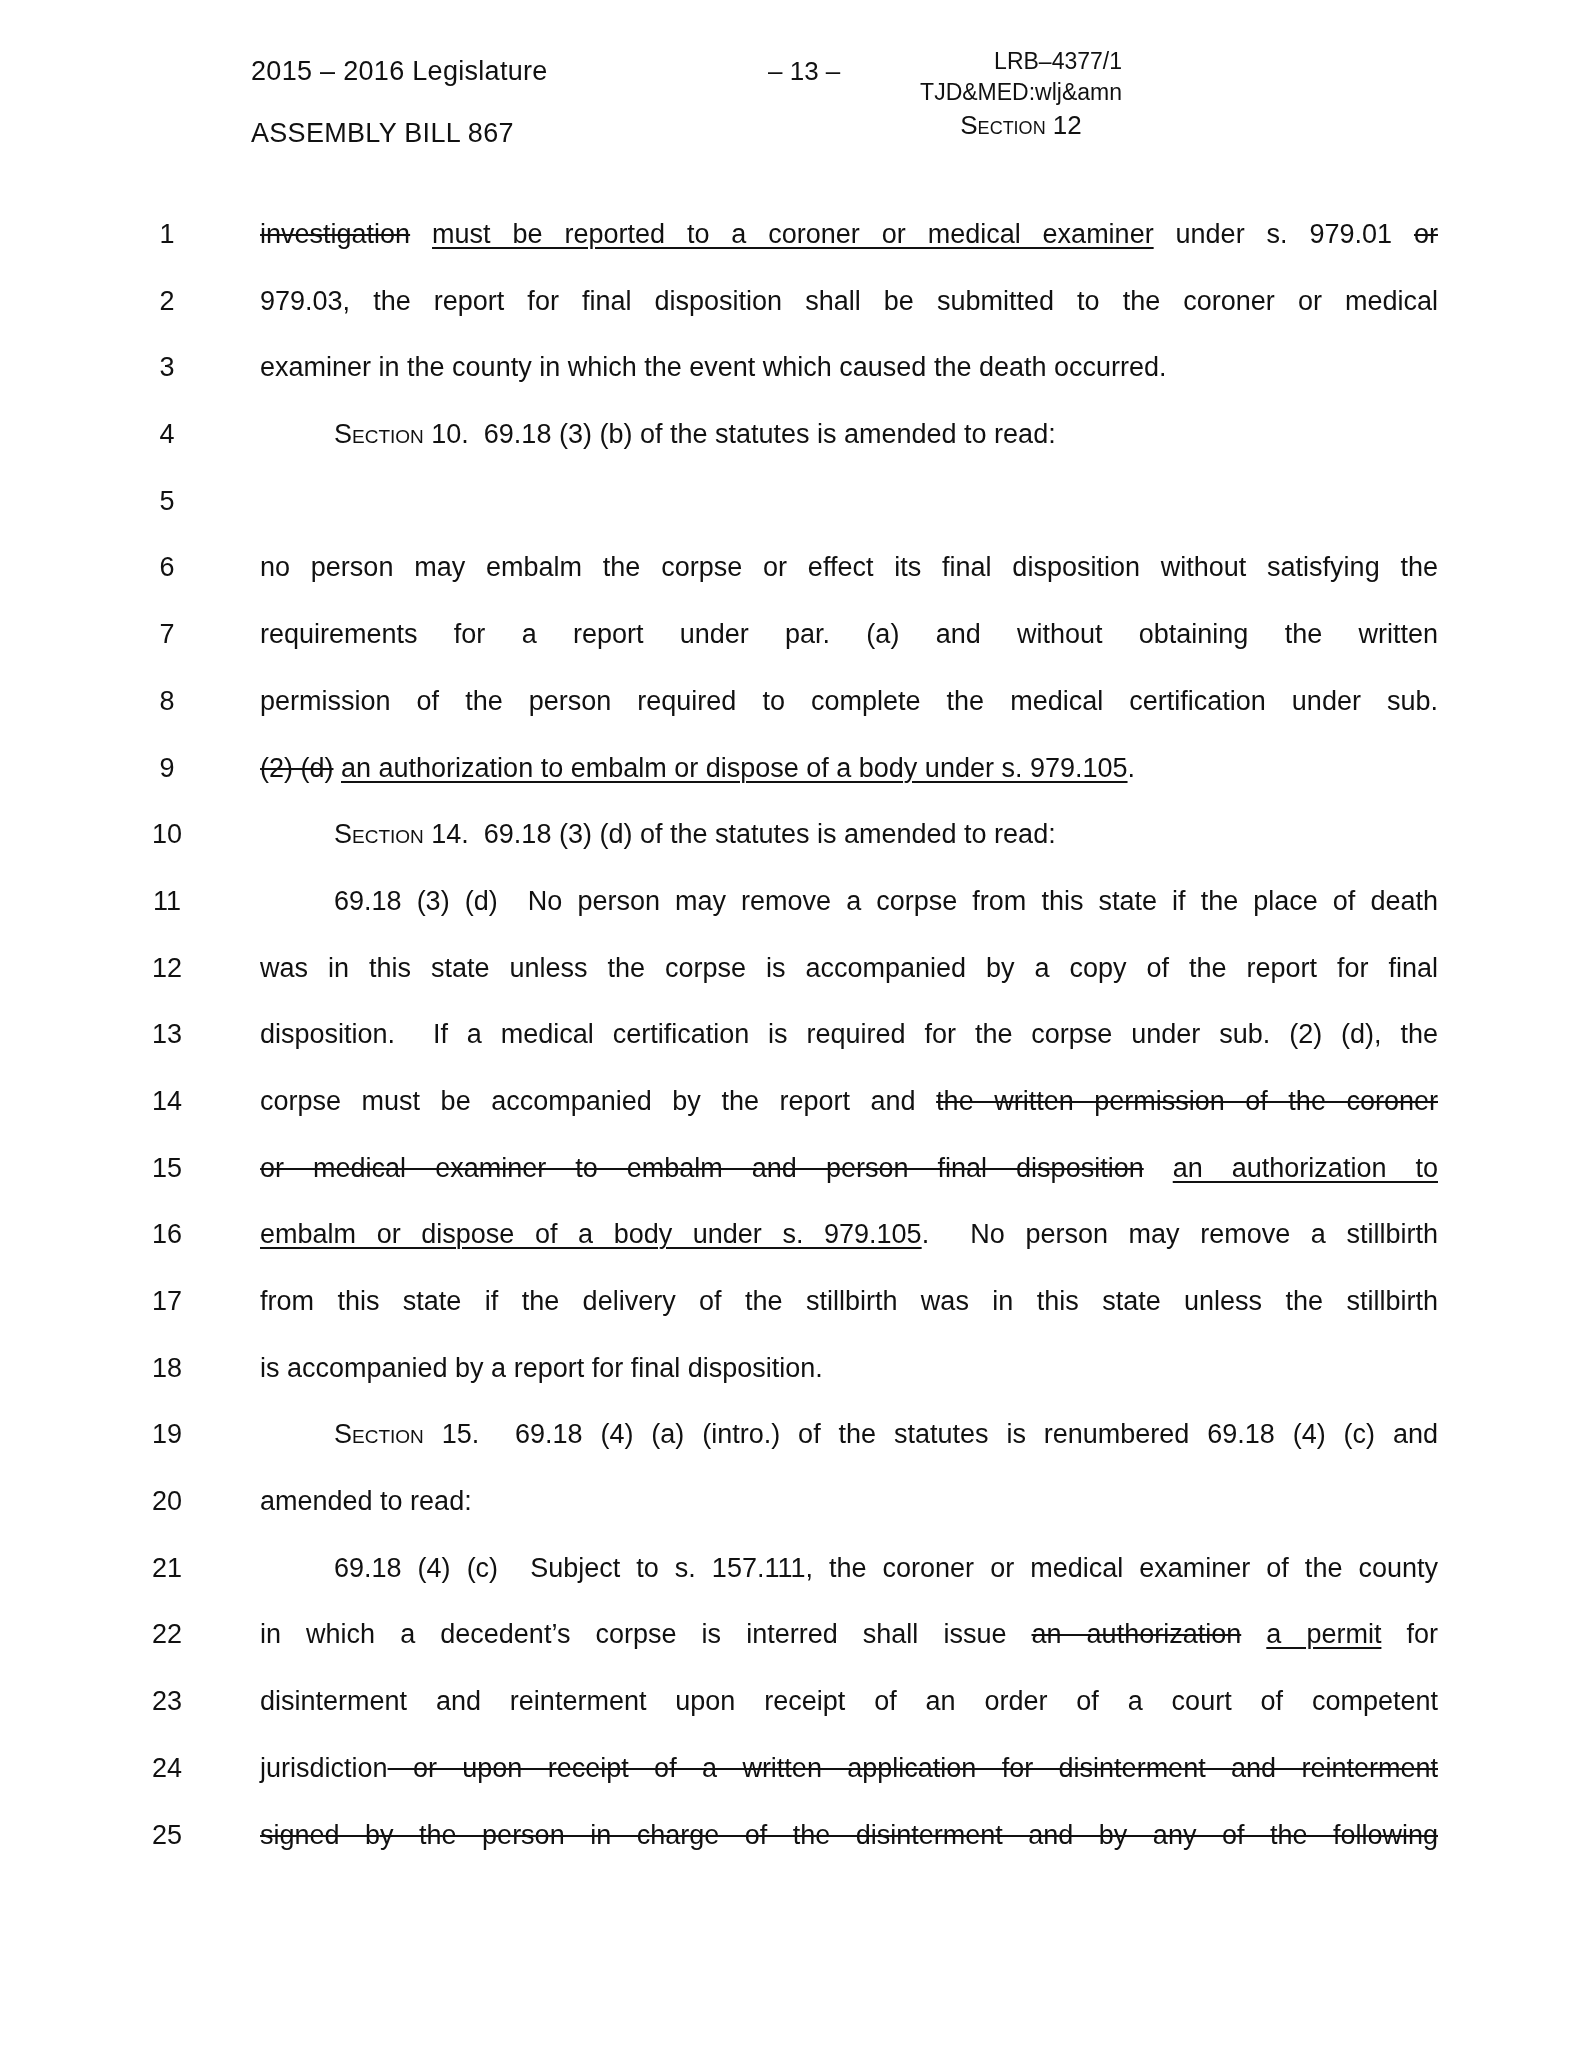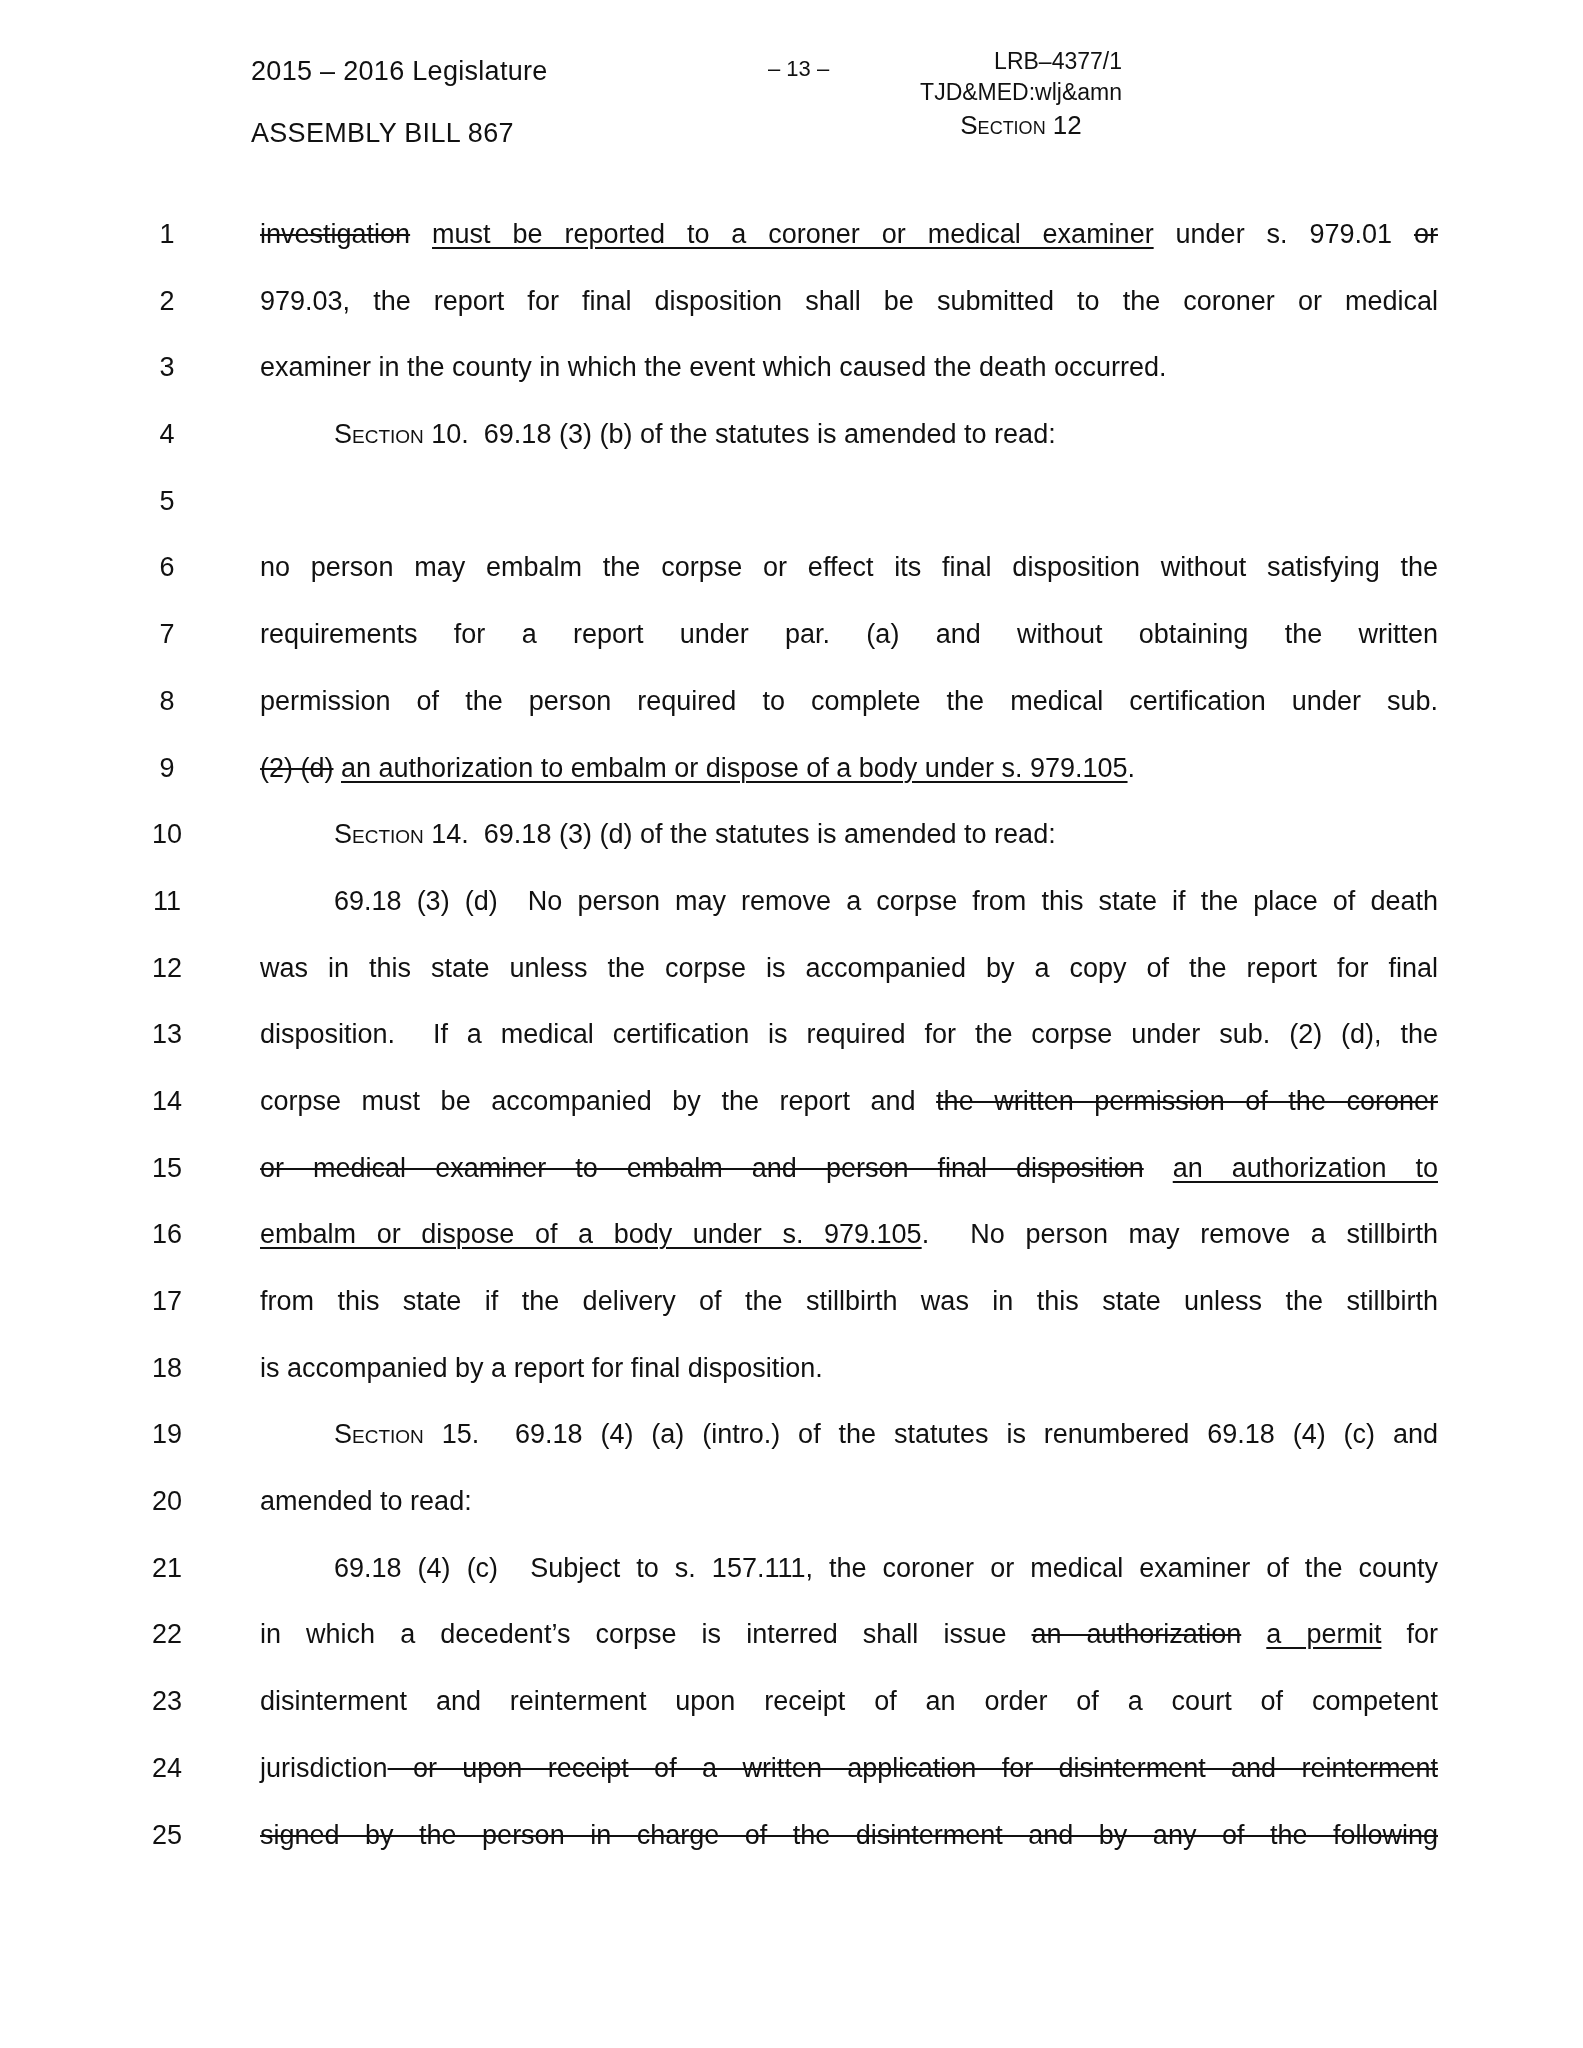--- a/index.html
+++ b/index.html
@@ -33,21 +33,21 @@
       position: absolute;
       left: 251px;
       top: 118px;
       font-size: 27px;
       letter-spacing: 0.3px;
     }
     .hdr-center {
       position: absolute;
       left: 768px;
       top: 56px;
-      font-size: 22px;
+      font-size: 26px;
     }
     .hdr-right {
       position: absolute;
       right: 157px;
       top: 46px;
       text-align: right;
       font-size: 23px;
       line-height: 31px;
     }
     .hdr-right .sec {

